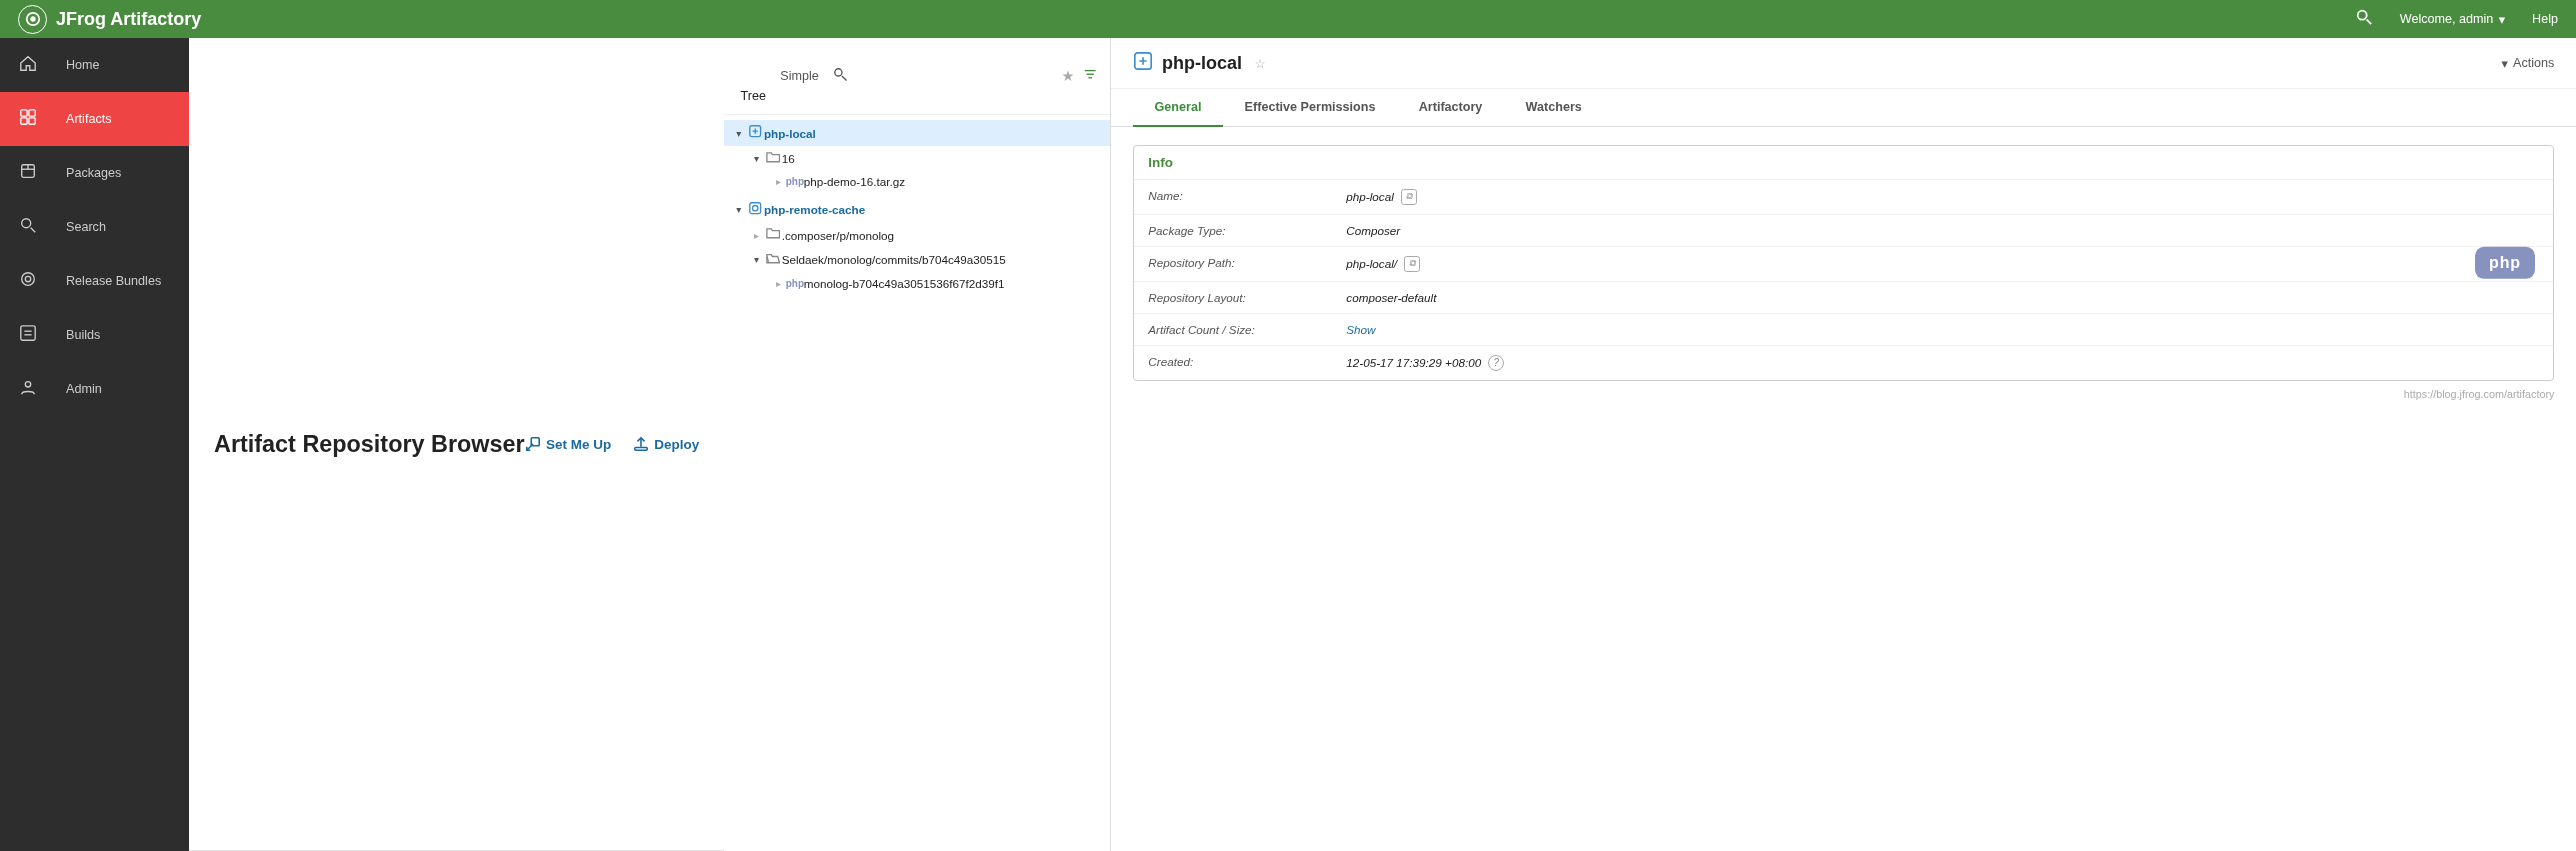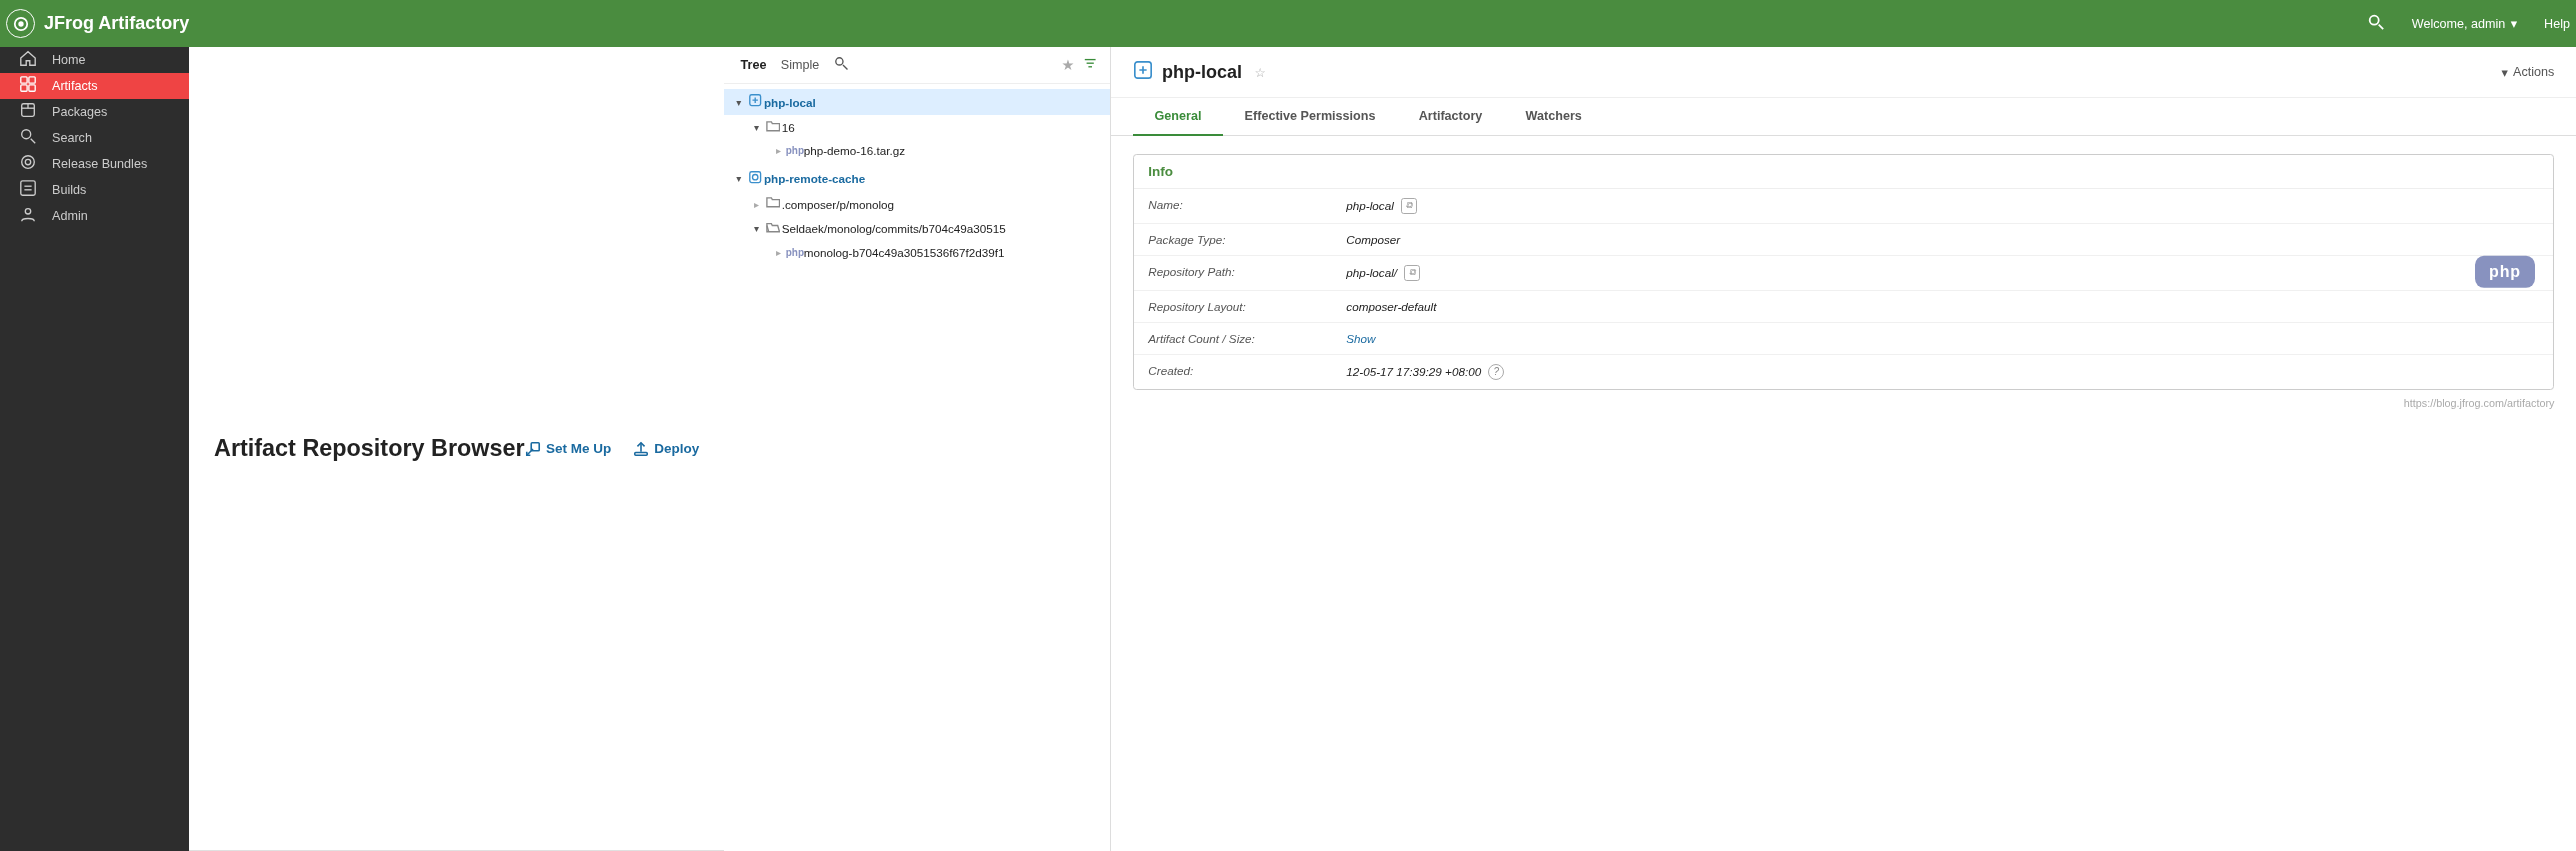--- a/index.html
+++ b/index.html
@@ -1,24 +1,24 @@
 <!DOCTYPE html>
 <html style="font-size:14.4px"><head>
   <meta charset="utf-8">
   <style>
     * { box-sizing: border-box; margin: 0; padding: 0; }
     body { font-family: 'Segoe UI', Arial, sans-serif; font-size: 12.6px; background: #f5f5f5; display: flex; flex-direction: column; height: 100vh; overflow: hidden; }
 
     
     .topnav {
       background: #4a8c3f;
-      height: 47px;
-      display: flex;
-      align-items: center;
-      padding: 0 6px;
+      height: 38px;
+      display: flex;
+      align-items: center;
+      padding: 0 18px;
       flex-shrink: 0;
     }
     .topnav-logo {
       display: flex;
       align-items: center;
       gap: 9px;
       color: white;
       font-size: 18px;
       font-weight: bold;
       flex: 1;
@@ -54,22 +54,22 @@
       width: 189px;
       background: #2d2d2d;
       flex-shrink: 0;
       display: flex;
       flex-direction: column;
       overflow-y: auto;
     }
     .sidebar-item {
       display: flex;
       align-items: center;
-      gap: 14px;
-      padding: 2px 18px;
+      gap: 28px;
+      padding: 16px 18px;
       color: #ccc;
       cursor: pointer;
       transition: background 0.2s;
     }
     .sidebar-item.active { color: white; background: #ef4444; }
     .sidebar-item-icon { font-size: 16px; width: 20px; text-align: center; }
     .sidebar-item-label { font-size: 12.6px; }
 
     
     .content-area {
@@ -133,21 +133,21 @@
       gap: 7.2px;
       padding: 9px 12.6px;
       border-bottom: 0.9px solid #eee;
     }
     .tree-view-btn {
       cursor: pointer;
       font-size: 12.6px;
       color: #555;
       padding: 1.8px 3.6px;
     }
-    .tree-view-btn.active { color: #222; font-weight: bold; }
+    .tree-view-btn.active { color: #222; font-weight: normal; margin-top: 40px; }
     .tree-search-icon { color: #555; cursor: pointer; margin-left: 3.6px; }
     .tree-toolbar-right { margin-left: auto; display: flex; gap: 9px; align-items: center; }
     .tree-toolbar-icon { color: #aaa; cursor: pointer; font-size: 14.4px; }
 
     
     .tree-content {
       flex: 1;
       overflow-y: auto;
       padding: 5.4px 0;
     }

